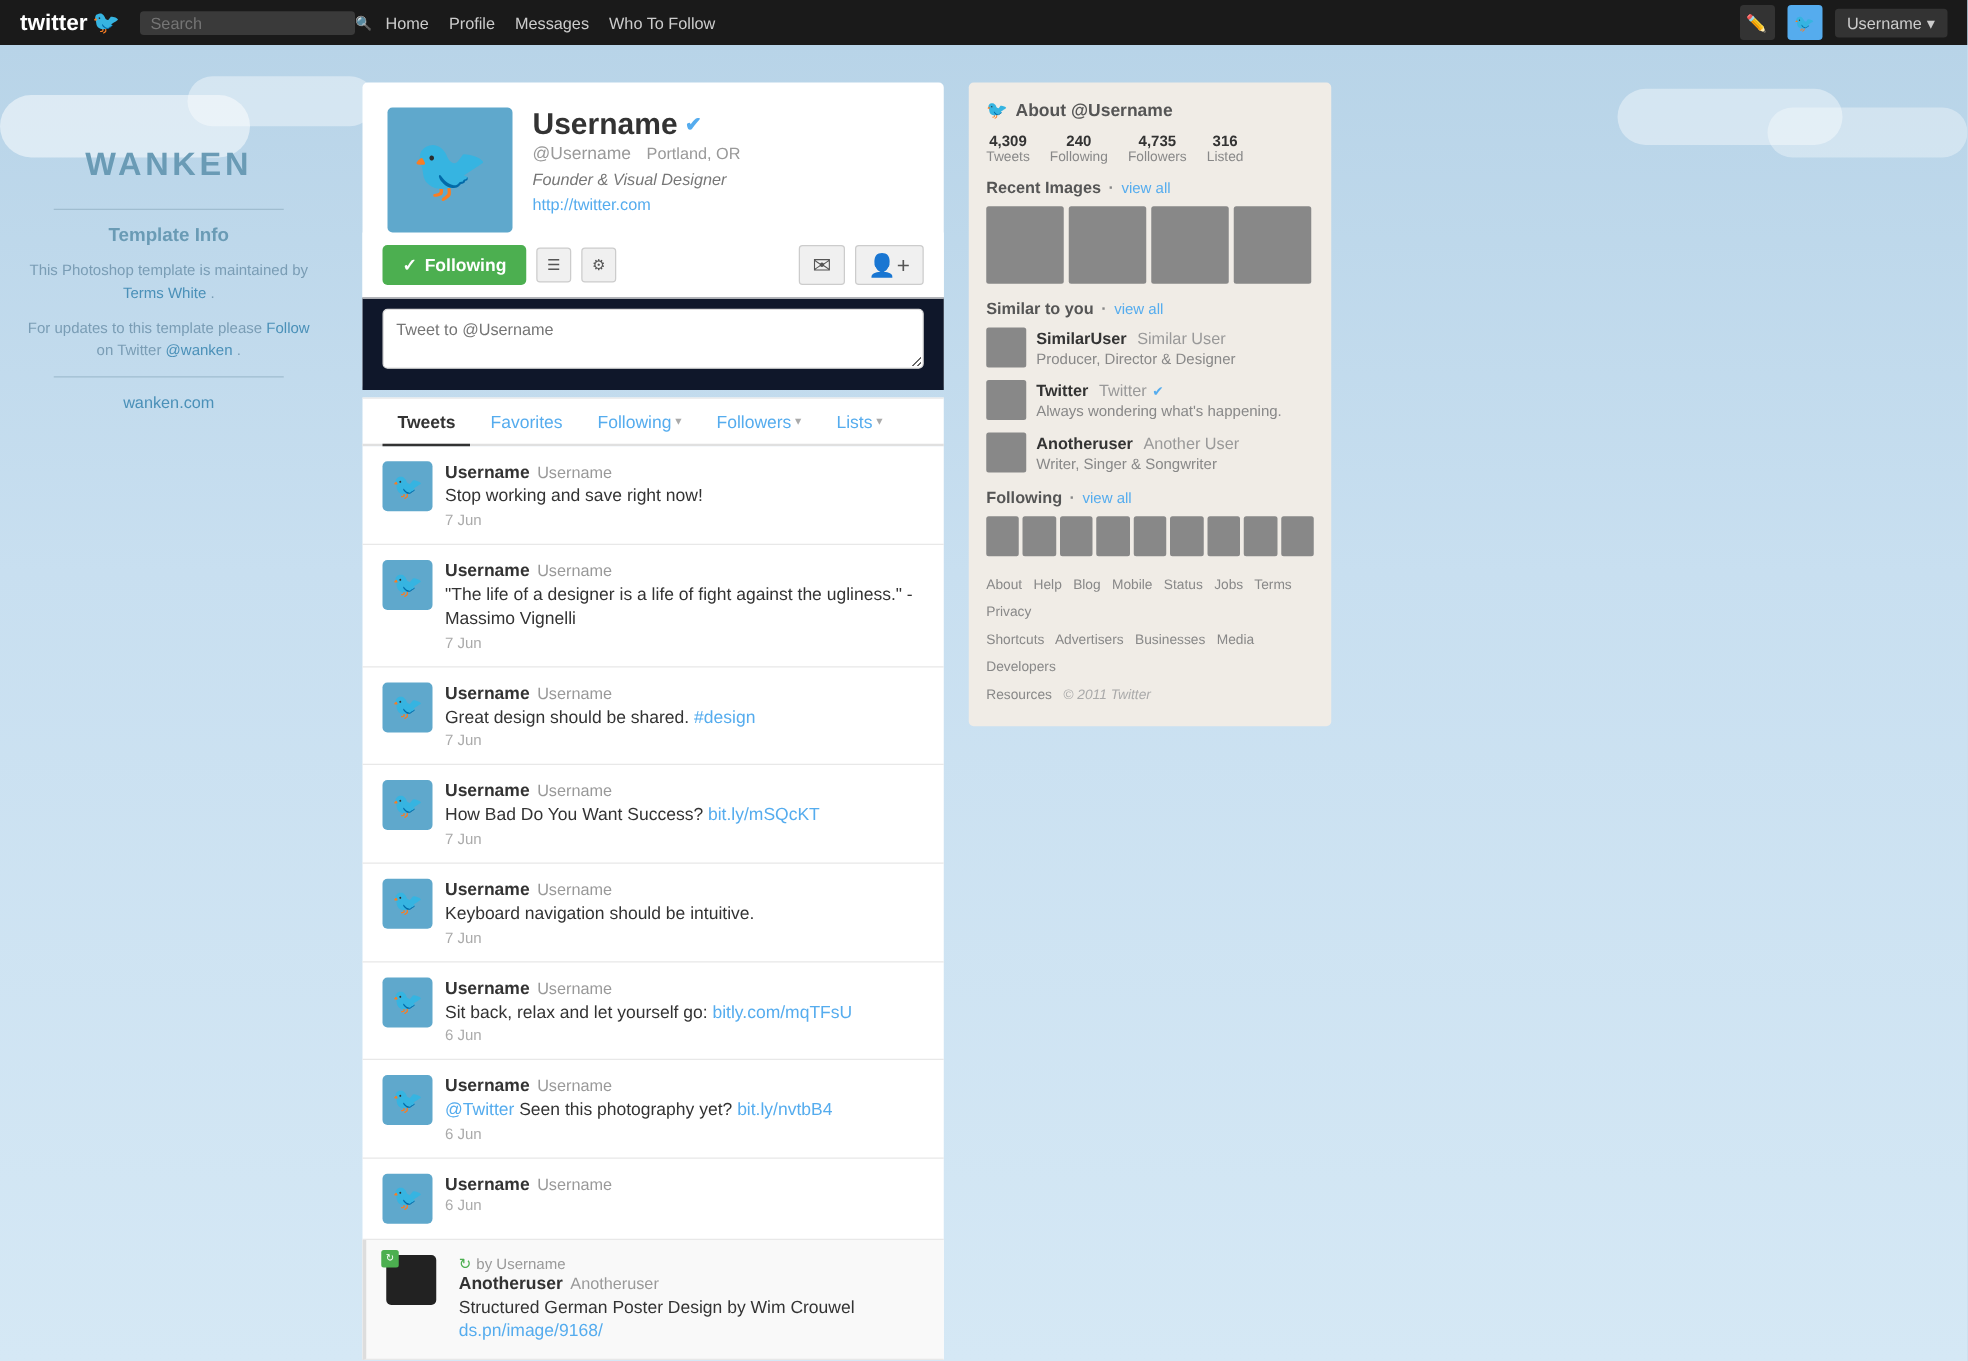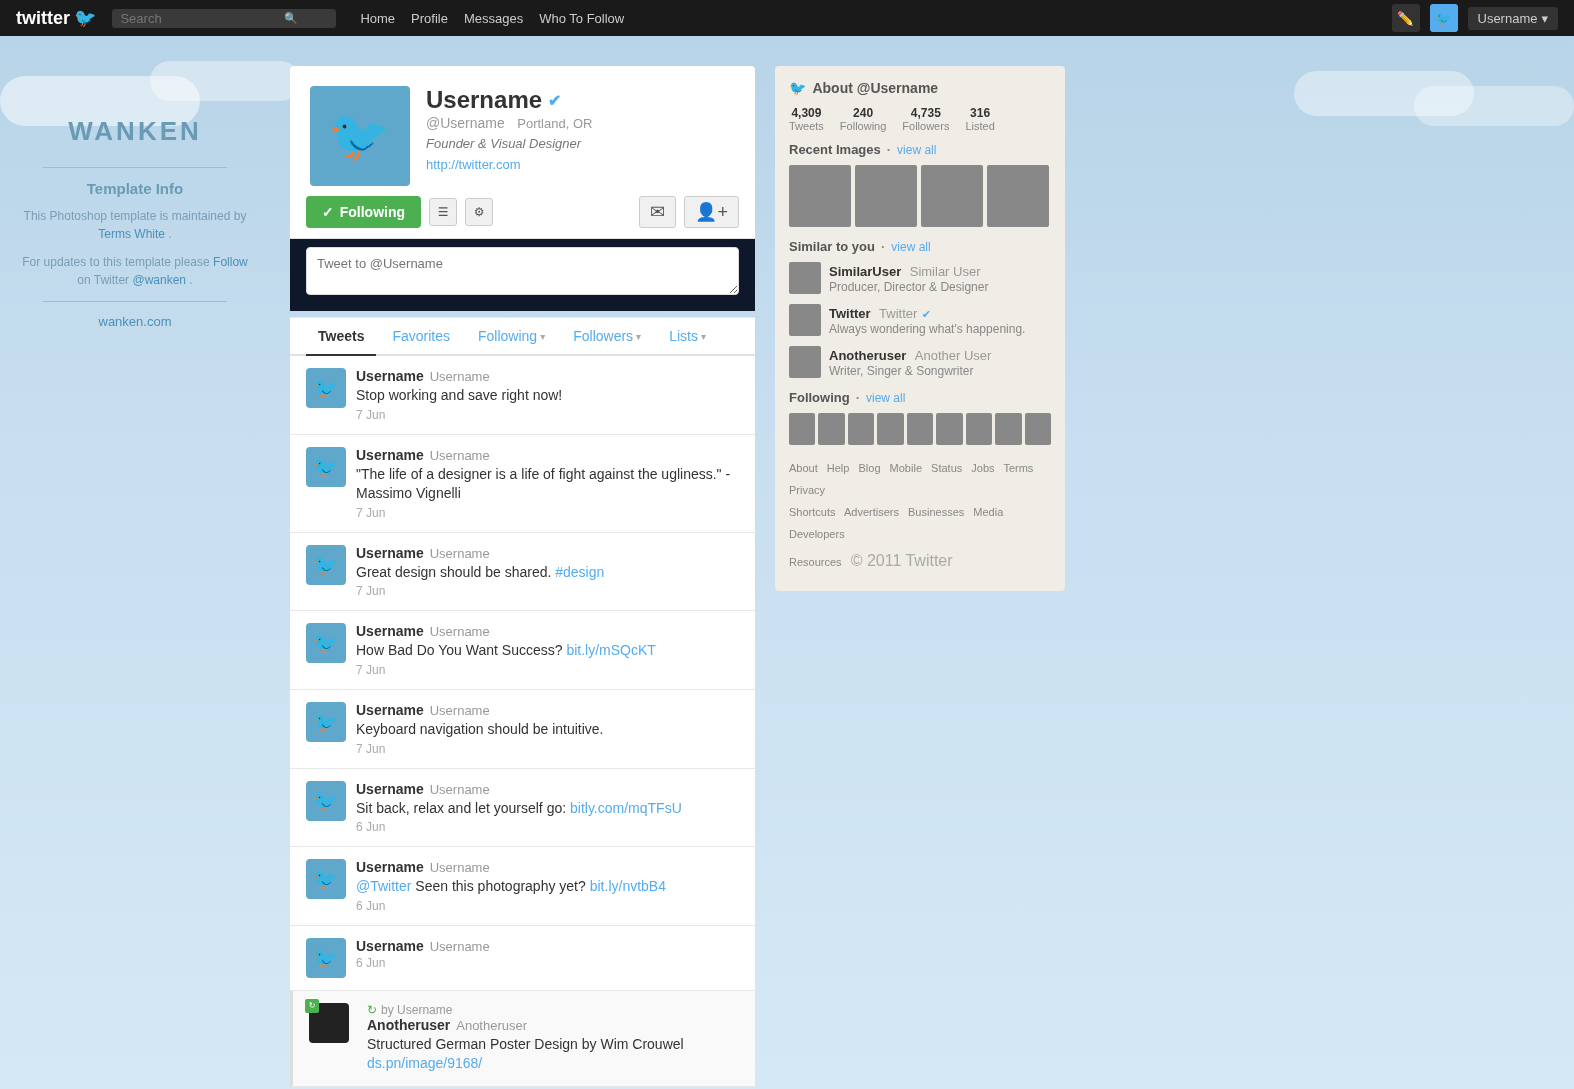--- a/index.html
+++ b/index.html
@@ -10,21 +10,21 @@
       background: #1a1a1a;
       height: 36px;
       display: flex;
       align-items: center;
       padding: 0 16px;
       gap: 16px;
     }
     .nav-logo { color: white; font-size: 22px; font-weight: bold; display: flex; align-items: center; gap: 4px; }
     .nav-search {
       display: flex; align-items: center; background: #3a3a3a; border-radius: 3px;
-      padding: 2px 8px; gap: 4px; width: 224px;
+      padding: 2px 8px; gap: 4px; width: 172px;
     }
     .nav-search input { background: transparent; border: none; color: #ccc; font-size: 13px; outline: none; width: 160px; }
     .nav-search-icon { color: #888; font-size: 11px; }
     .nav-links { display: flex; gap: 16px; margin-left: 8px; }
     .nav-links a { color: #ccc; text-decoration: none; font-size: 13px; }
     .nav-right { margin-left: auto; display: flex; align-items: center; gap: 10px; }
     .nav-icon-btn { background: #333; border: none; color: #aaa; width: 28px; height: 28px; border-radius: 3px; cursor: pointer; display: flex; align-items: center; justify-content: center; }
     .nav-user-btn { background: #333; border: none; color: #ccc; padding: 4px 10px; border-radius: 3px; cursor: pointer; font-size: 13px; display: flex; align-items: center; gap: 4px; }
 
     
@@ -174,21 +174,21 @@
     .similar-info .name { font-size: 13px; font-weight: bold; color: #333; display: inline; }
     .similar-info .handle { font-size: 13px; color: #999; display: inline; margin-left: 4px; }
     .similar-info .bio { font-size: 12px; color: #888; }
     .verified-sm { color: #55acee; font-size: 11px; }
 
     .following-avatars { display: flex; gap: 3px; margin-bottom: 12px; }
     .following-avatar { width: 32px; height: 32px; background: #888; border-radius: 2px; }
 
     .footer-links { font-size: 11px; color: #888; line-height: 2; }
     .footer-links a { color: #888; text-decoration: none; margin-right: 6px; }
-    .footer-copyright { font-size: 16px; color: #aaa; margin-top: 4px; }
+    .footer-copyright { font-size: 11px; color: #aaa; margin-top: 4px; font-style: italic; }
   </style>
 </head>
 <body>
 
 <div class="top-nav">
   <div class="nav-logo">
     <span style="font-family: Arial; font-size:18px; color:white; font-weight:bold;">twitter</span>
     <span style="color:#55acee; font-size:18px;">🐦</span>
   </div>
   <div class="nav-search">

